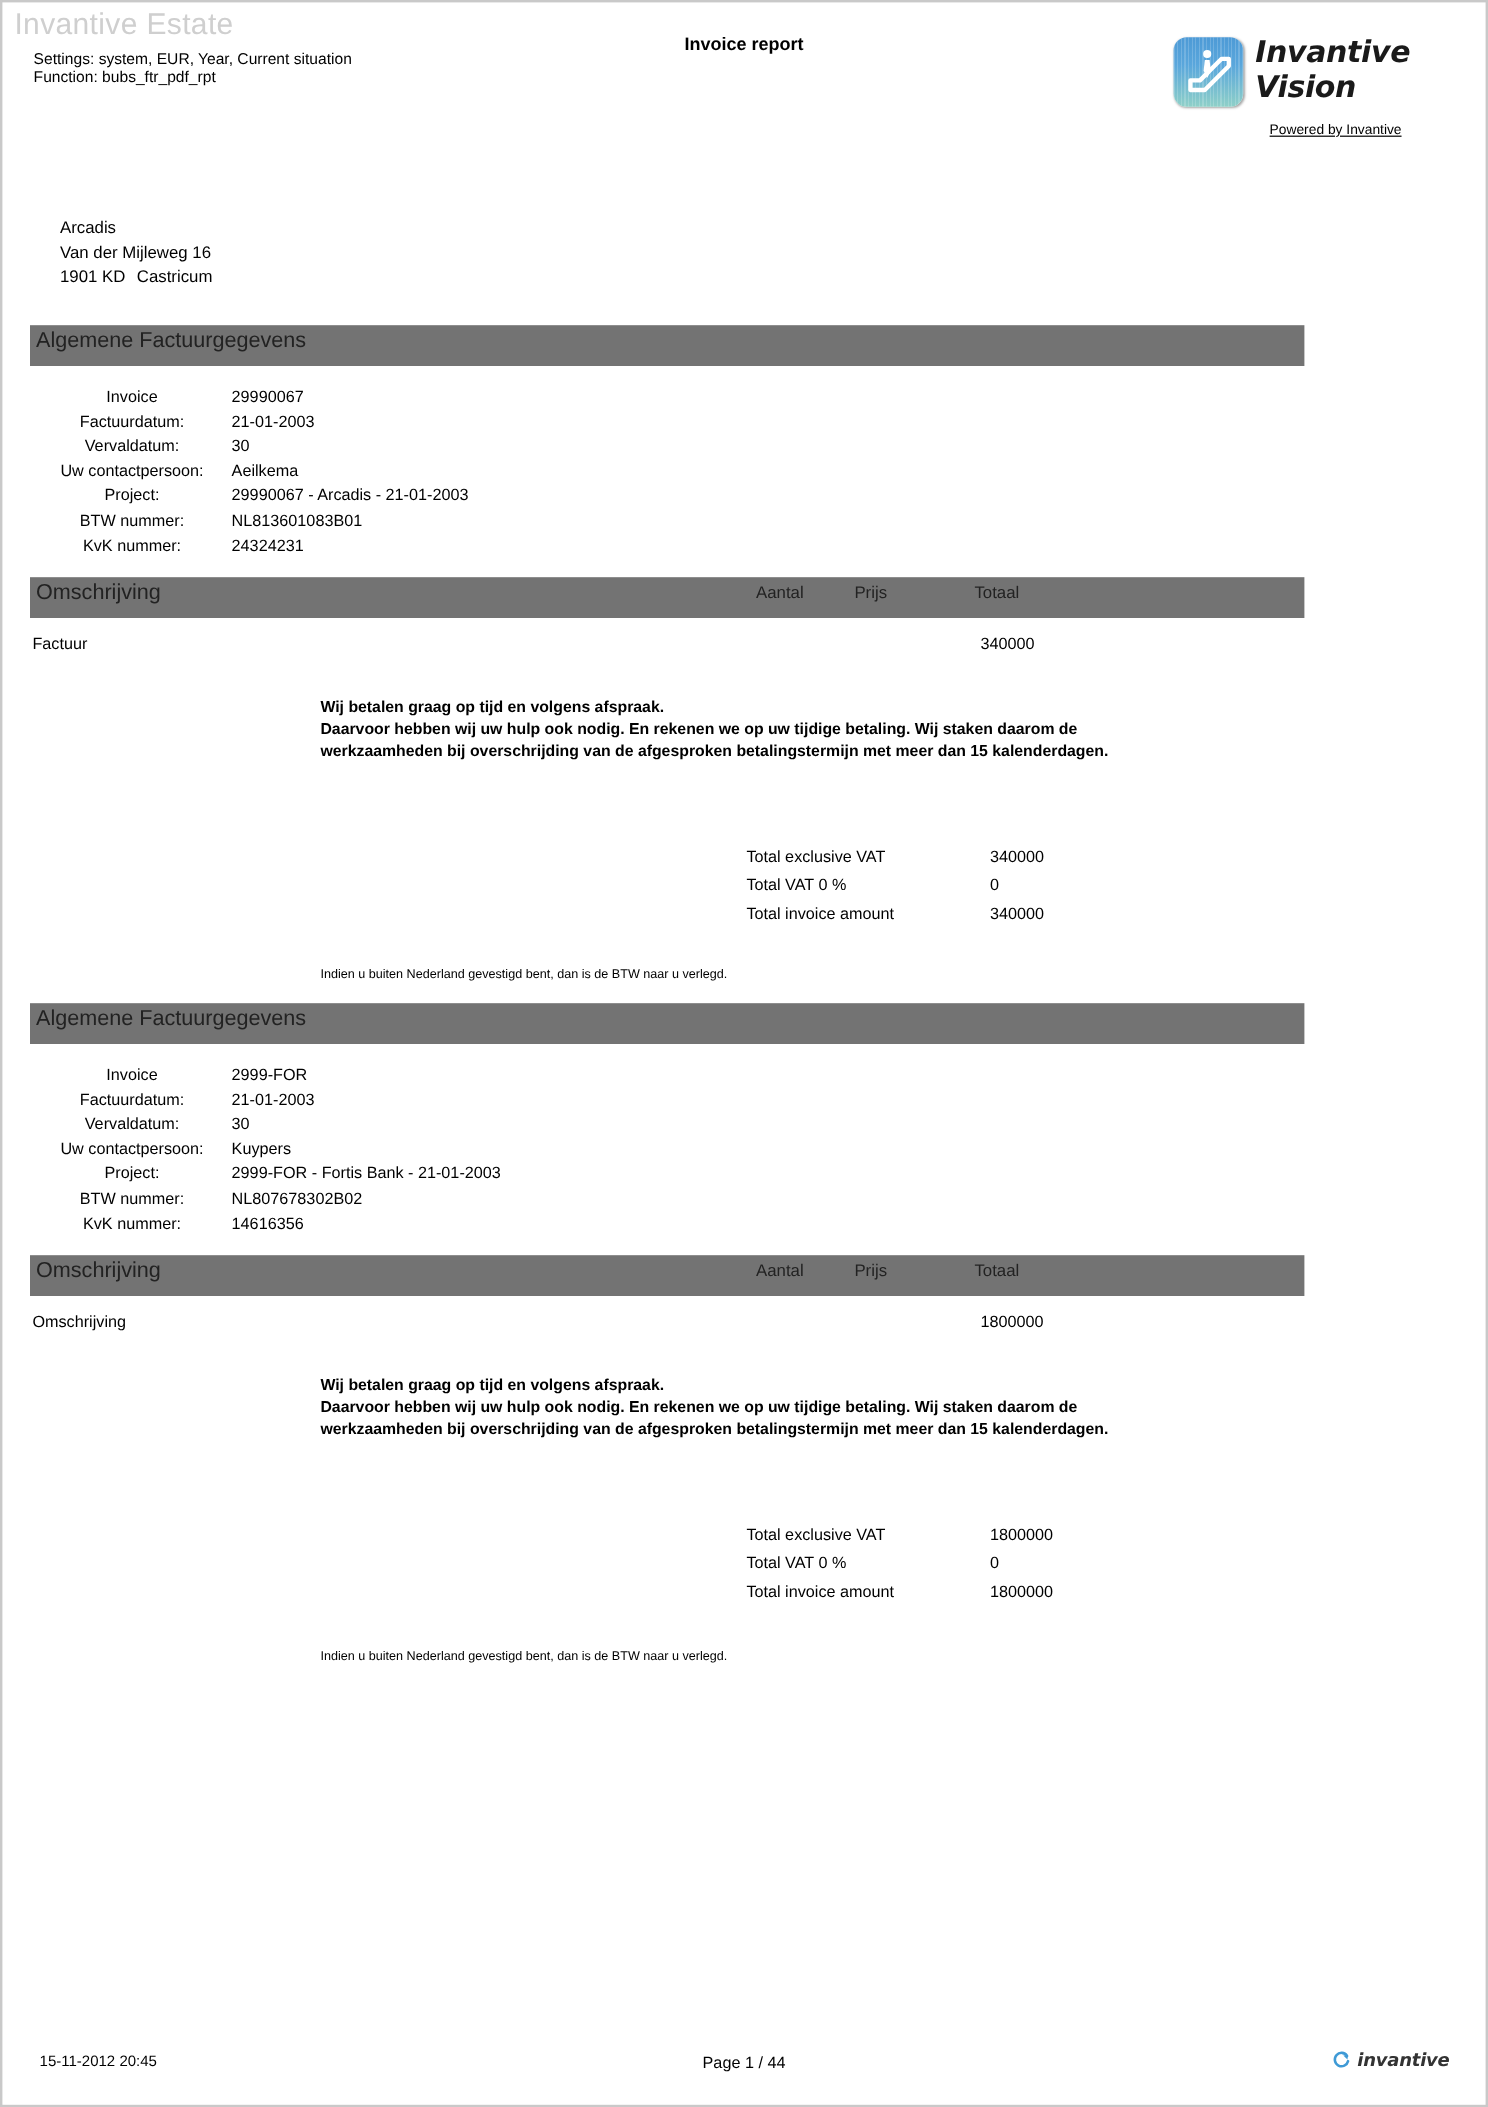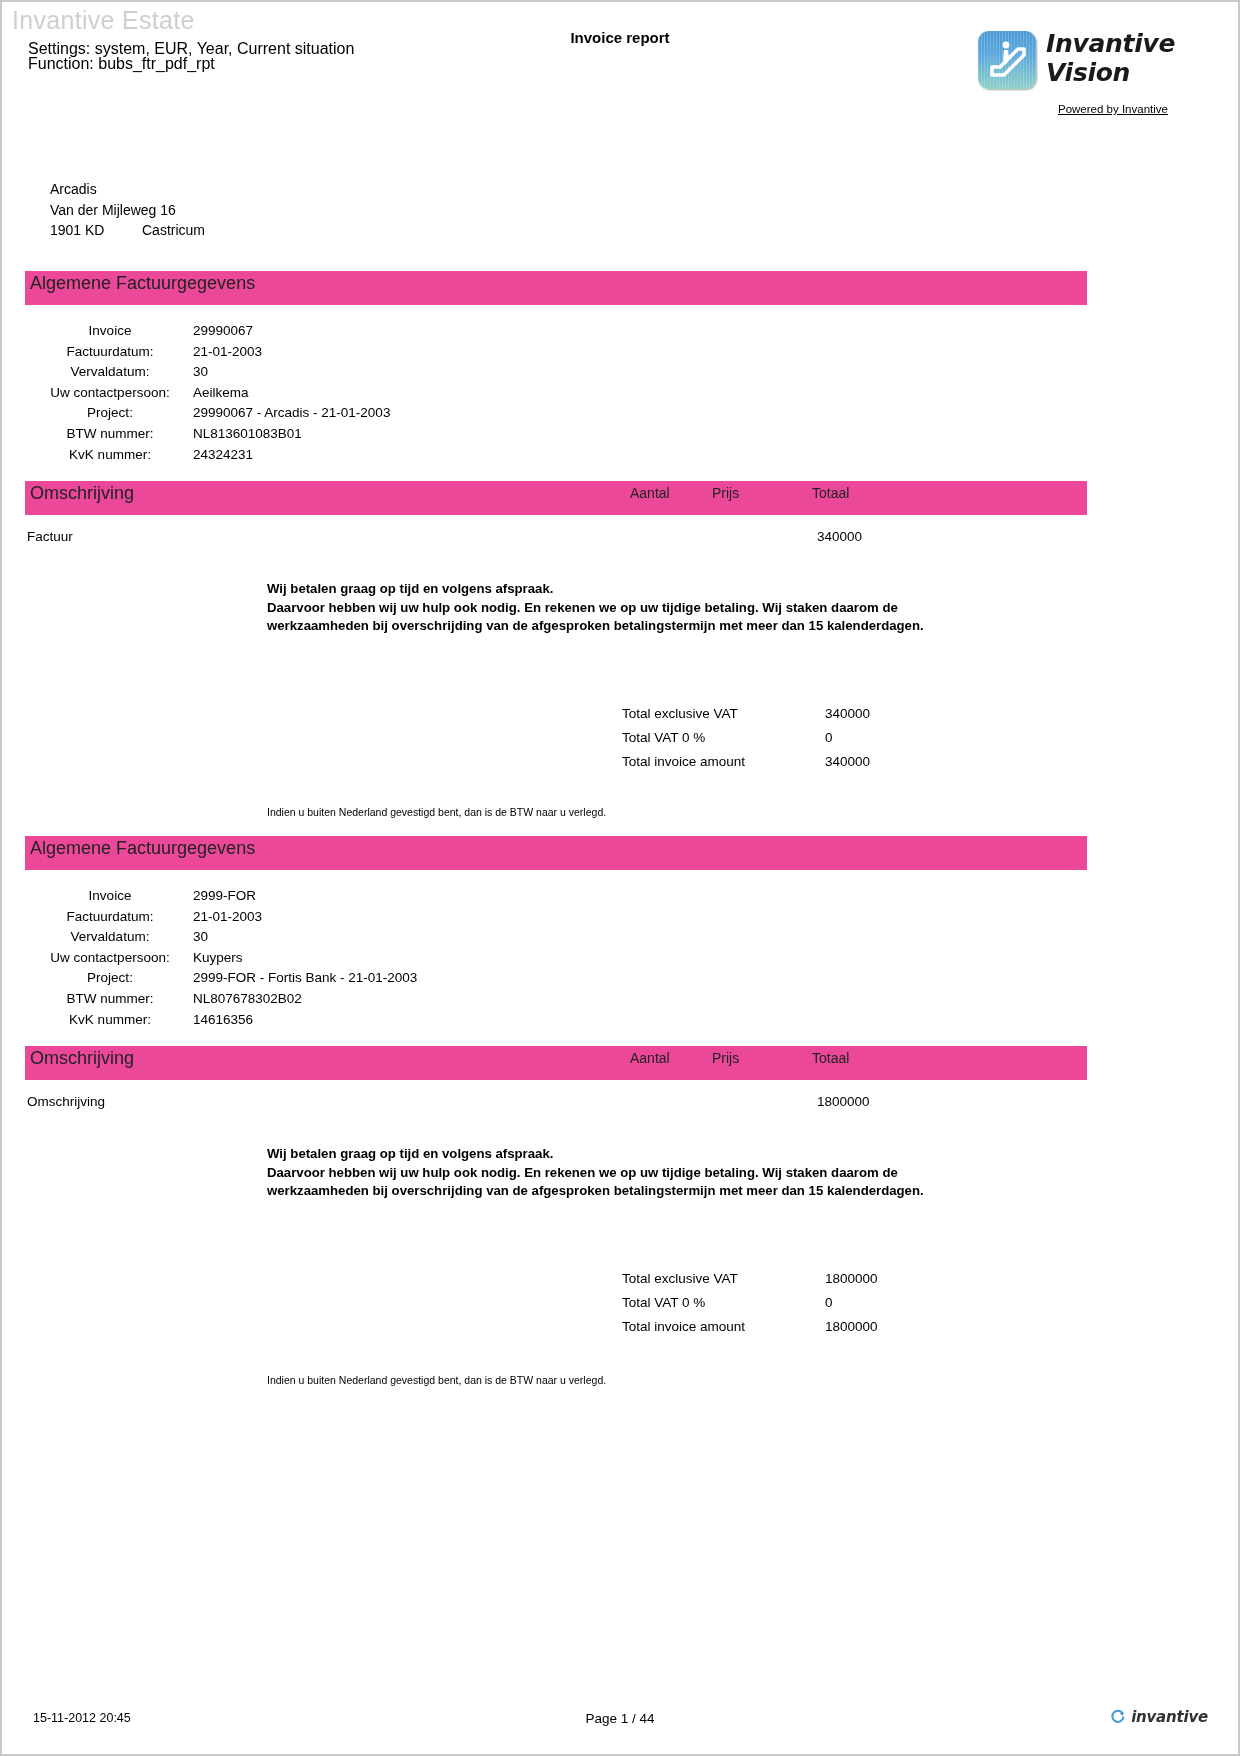--- a/index.html
+++ b/index.html
@@ -58,21 +58,21 @@
     top: 29px;
     width: 1240px;
     text-align: center;
     font-size: 15px;
     font-weight: bold;
   }
   .meta-block {
     position: absolute;
     left: 28px;
     top: 41px;
-    font-size: 16px;
+    font-size: 13px;
     line-height: 15px;
     white-space: nowrap;
   }
 
   .logo-wrap {
     position: absolute;
     left: 978px;
     top: 31px;
     width: 210px;
     height: 62px;
@@ -123,30 +123,30 @@
   }
 
   
   .address {
     position: absolute;
     left: 50px;
     top: 179px;
     font-size: 14px;
     line-height: 20.5px;
   }
-  .address .zip-row { display: flex; gap: 28px; }
+  .address .zip-row { display: flex; }
   .address .zip { width: 64px; }
 
   
   .section-band {
     position: absolute;
     left: 25px;
     width: 1062px;
     height: 34px;
-    background: #ec4899;
+    background: #737373;
   }
   .section-band .band-title {
     position: absolute;
     left: 5px;
     top: 2px;
     font-size: 18px;
     color: #222;
   }
   .section-band .col-head {
     position: absolute;

